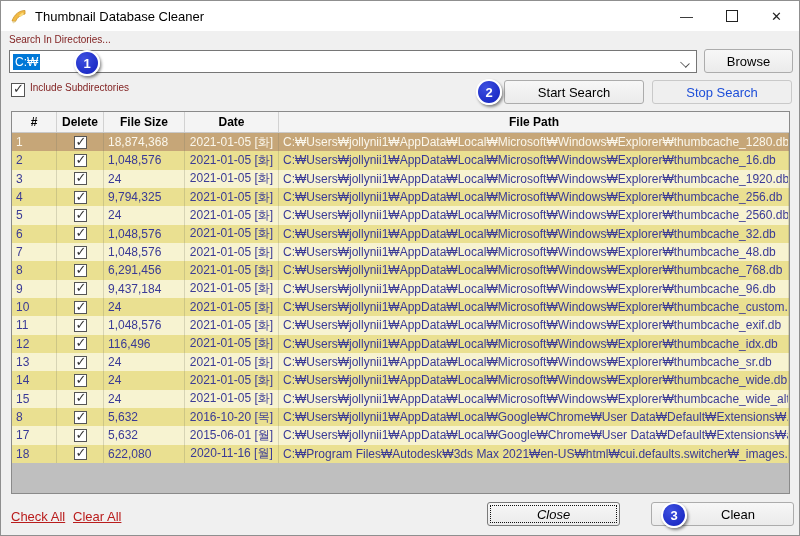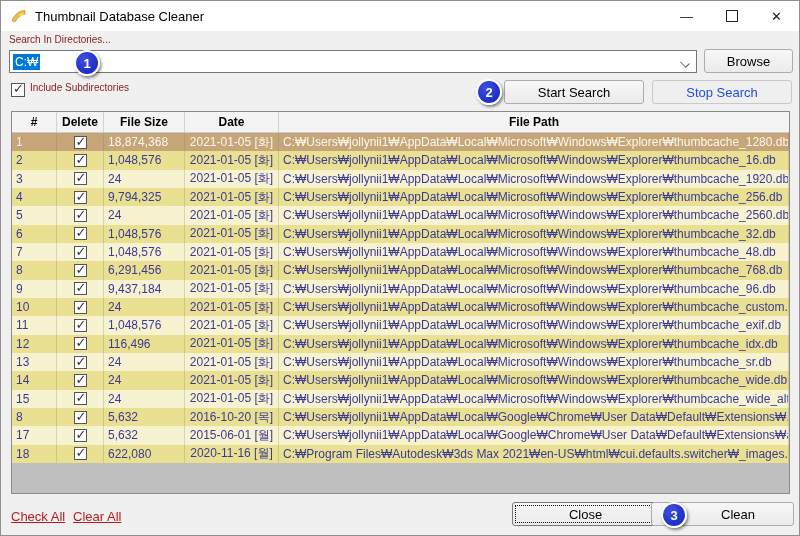--- a/index.html
+++ b/index.html
@@ -285,17 +285,17 @@
       <div class="cell c-size">622,080</div>
       <div class="cell c-date">2020-11-16 [월]</div>
       <div class="cell c-path">C:₩Program Files₩Autodesk₩3ds Max 2021₩en-US₩html₩cui.defaults.switcher₩_images...</div>
     </div>
   </div>
   </div>
 
   <div class="link" style="left:10px;top:508px;">Check All</div>
   <div class="link" style="left:72px;top:508px;">Clear All</div>
 
-  <div class="btn focused" style="left:511px;top:501px;width:147px;height:24px;">Close</div>
+  <div class="btn focused" style="left:486px;top:501px;width:133px;height:24px;font-style:italic;">Close</div>
   <div class="badge" style="left:660px;top:501px;">3</div>
   <div class="btn" style="left:650px;top:501px;width:143px;height:24px;padding-left:31px;">Clean</div>
 
 </div>
 
 </body></html>

